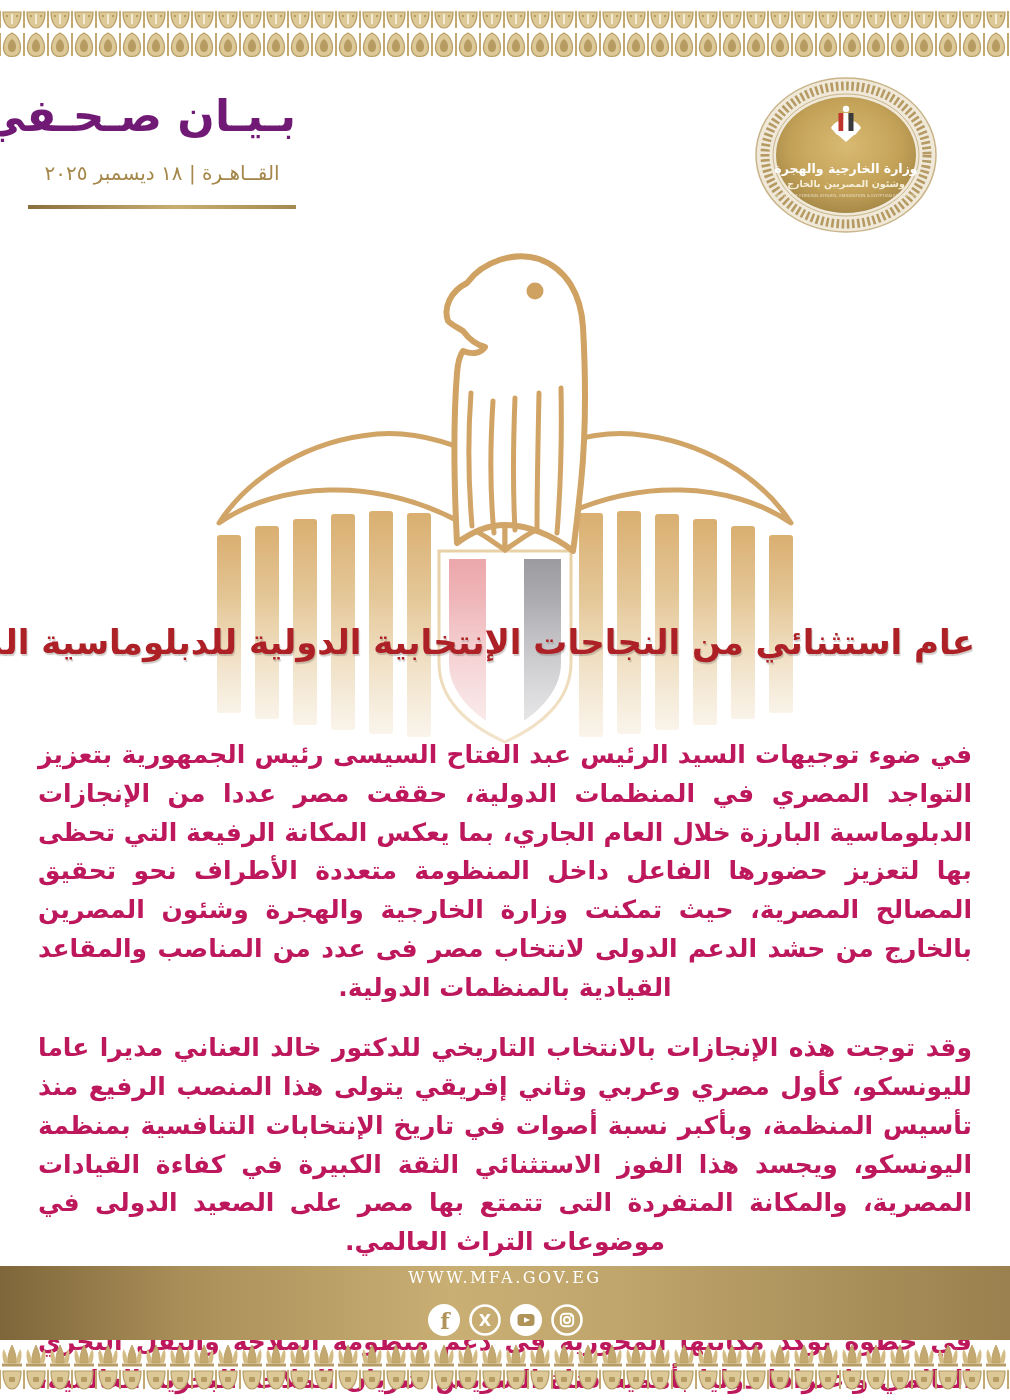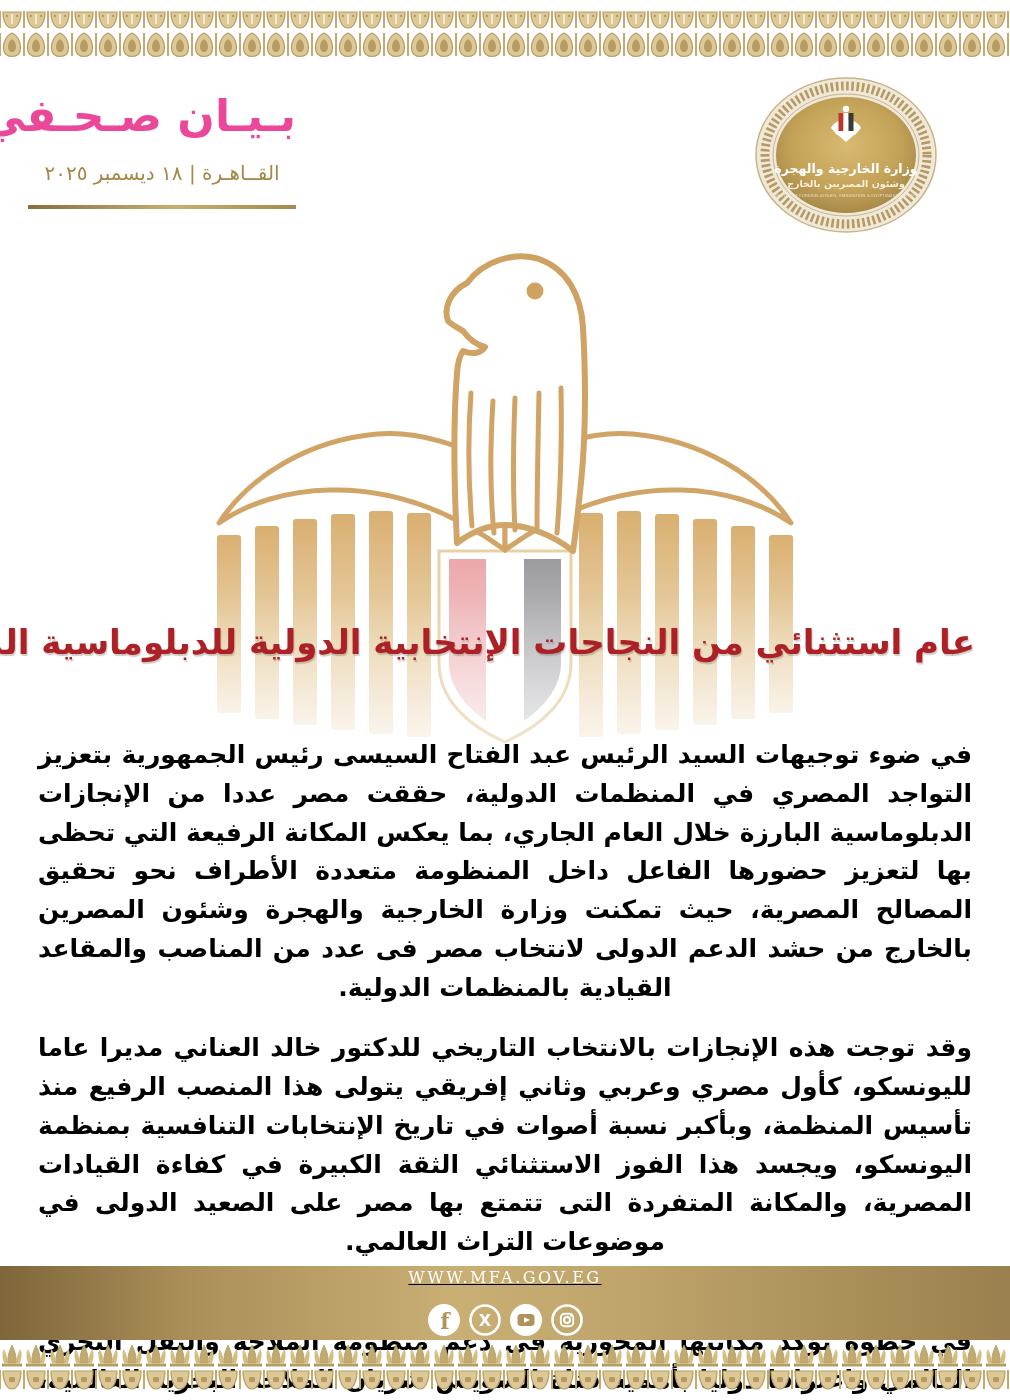--- a/index.html
+++ b/index.html
@@ -8,49 +8,49 @@
     background:#ffffff;overflow:hidden;
     font-family:"DejaVu Sans",sans-serif;
   }
   
   .border-band{position:absolute;left:0;width:1010px;display:block;}
   .border-top{top:8px;height:50px;}
   .border-bottom{top:1343px;height:52px;}
   
   .hdr{position:absolute;top:88px;left:28px;width:268px;direction:rtl;text-align:center;}
   .hdr-title{
-    font-size:44px;font-weight:bold;color:#ec4899;line-height:1.25;
+    font-size:44px;font-weight:bold;color:#701a75;line-height:1.25;
     white-space:nowrap;letter-spacing:0;
   }
   .hdr-date{margin-top:18px;font-size:20px;font-weight:normal;color:#A5874A;white-space:nowrap;}
   .hdr-rule{margin-top:20px;height:4px;width:100%;
     background:linear-gradient(90deg,#8a6f3e,#c9ae71 55%,#a5894e);}
   
   .seal{position:absolute;left:753px;top:76px;width:186px;height:158px;}
   
   .eagle{position:absolute;left:205px;top:243px;width:600px;height:545px;}
   
   .headline{
     position:absolute;top:622px;left:35px;width:940px;margin:0;
     direction:rtl;text-align:center;white-space:nowrap;
     font-size:34px;font-weight:bold;color:#AD2026;
     text-shadow:1px 2px 1px rgba(120,110,100,.35);
   }
   
   .body-text{position:absolute;top:736px;left:38px;width:934px;}
   .body-text p{
     margin:0 0 22px 0;direction:rtl;
-    font-size:25px;font-weight:bold;color:#000000;line-height:1.55;
+    font-size:25px;font-weight:bold;color:#be185d;line-height:1.55;
     text-align:justify;text-align-last:center;
   }
   
   .bar{
     position:absolute;top:1266px;left:0;width:1010px;height:74px;
     background:linear-gradient(90deg,#7e663a 0%,#a98e58 18%,#c9af74 45%,#bfa56b 62%,#99804e 100%);
-    display:flex;flex-direction:column;align-items:center;justify-content:center;gap:17px;text-decoration:underline;
+    display:flex;flex-direction:column;align-items:center;justify-content:center;gap:17px;
   }
   .bar-url{
     font-family:"DejaVu Serif",serif;font-size:16px;color:#ffffff;
     letter-spacing:2.5px;line-height:1;
   }
   .icons{display:flex;flex-direction:row;gap:7px;}
   .ic{width:34px;height:34px;display:block;}
 </style>
 </head>
 <body>

